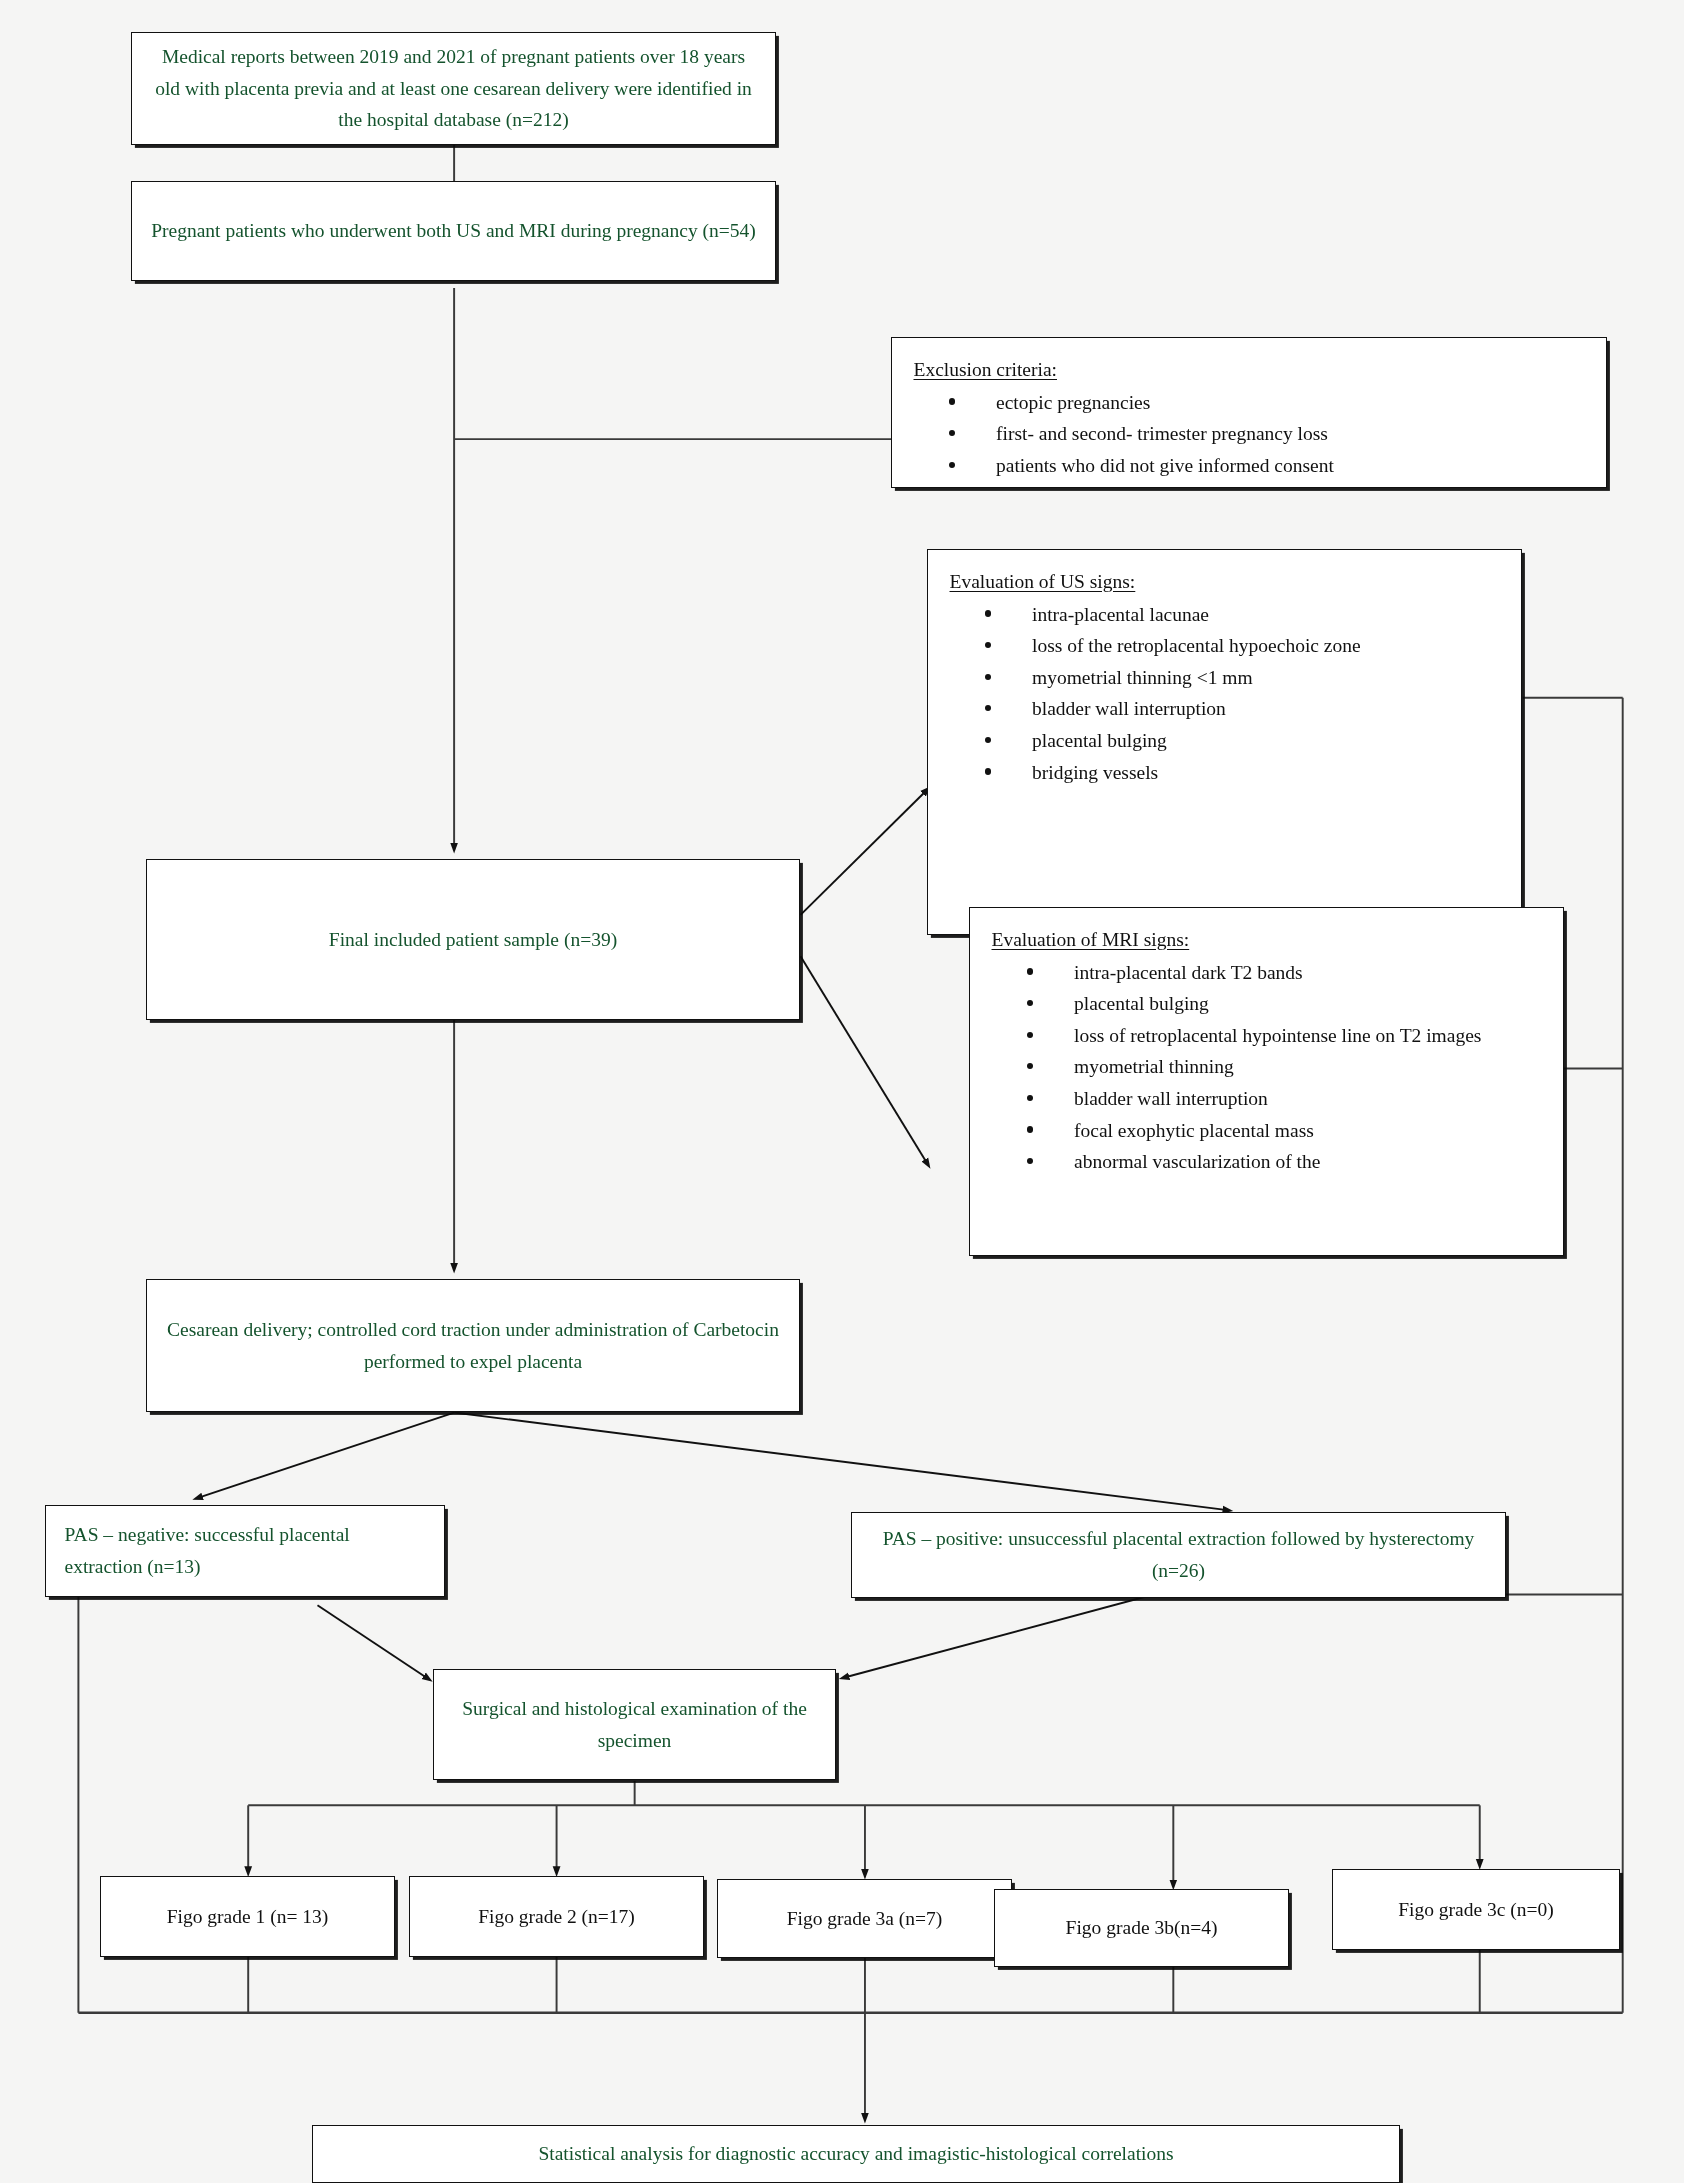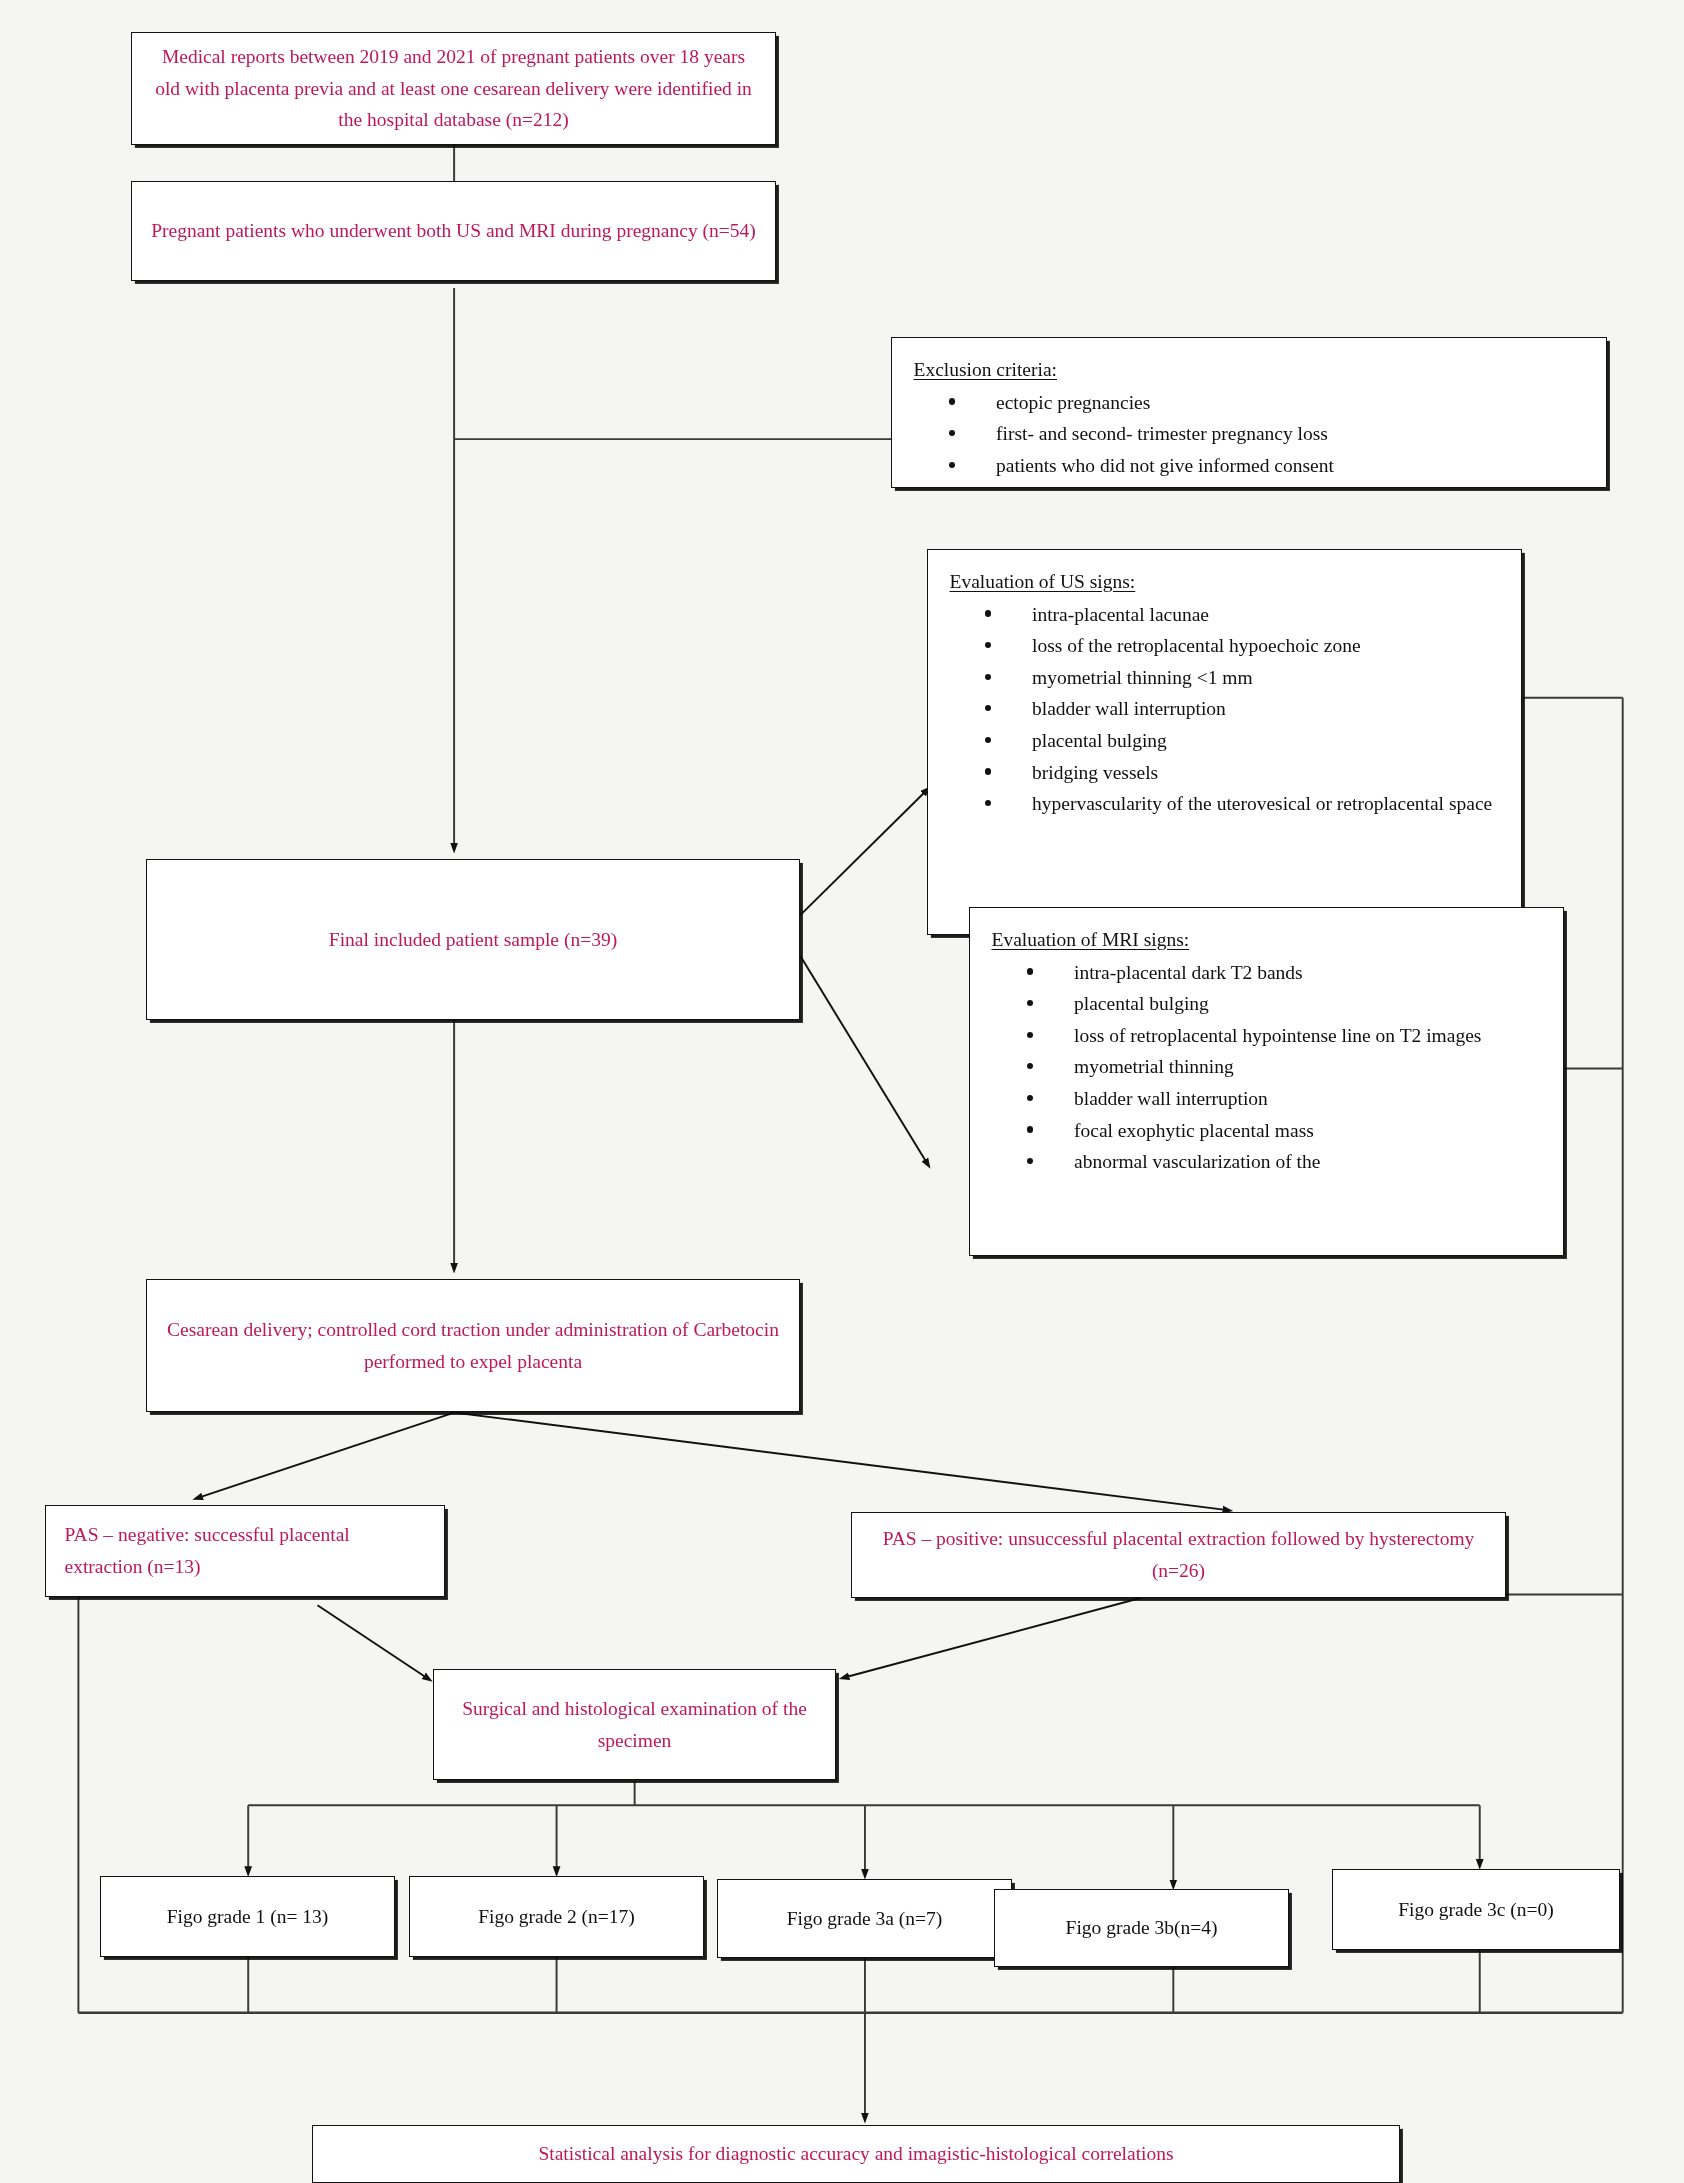--- a/index.html
+++ b/index.html
@@ -35,21 +35,21 @@
     justify-content: center;
     z-index: 2;
   }
   .node.center {
     align-items: center;
     text-align: center;
   }
   .node-text {
     font-size: 19.5px;
     line-height: 1.62;
-    color: #be185d;
+    color: #14532d;
     padding: 0 18.5px;
     white-space: pre-line;
   }
   .list-node {
     justify-content: flex-start;
     padding-top: 16.6px;
   }
   .list-title {
     font-size: 19.5px;
     line-height: 1.5;
@@ -169,21 +169,20 @@
 
   <div class="node list-node" style="left:927px; top:549px; width:595px; height:386px;">
     <div class="list-title">Evaluation of US signs:</div>
     <ul class="bullets">
       <li><span class="bullet-dot"></span><span>intra-placental lacunae</span></li>
       <li><span class="bullet-dot"></span><span>loss of the retroplacental hypoechoic zone</span></li>
       <li><span class="bullet-dot"></span><span>myometrial thinning &lt;1 mm</span></li>
       <li><span class="bullet-dot"></span><span>bladder wall interruption</span></li>
       <li><span class="bullet-dot"></span><span>placental bulging</span></li>
       <li><span class="bullet-dot"></span><span>bridging vessels</span></li>
-      <li><span class="bullet-dot"></span><span>hypervascularity of the uterovesical or retroplacental space</span></li>
     </ul>
   </div>
 
   <div class="node list-node" style="left:927px; top:907px; width:595px; height:349px;margin-left:42px;">
     <div class="list-title">Evaluation of MRI signs:</div>
     <ul class="bullets">
       <li><span class="bullet-dot"></span><span>intra-placental dark T2 bands</span></li>
       <li><span class="bullet-dot"></span><span>placental bulging</span></li>
       <li><span class="bullet-dot"></span><span>loss of retroplacental hypointense line on T2 images</span></li>
       <li><span class="bullet-dot"></span><span>myometrial thinning</span></li>

